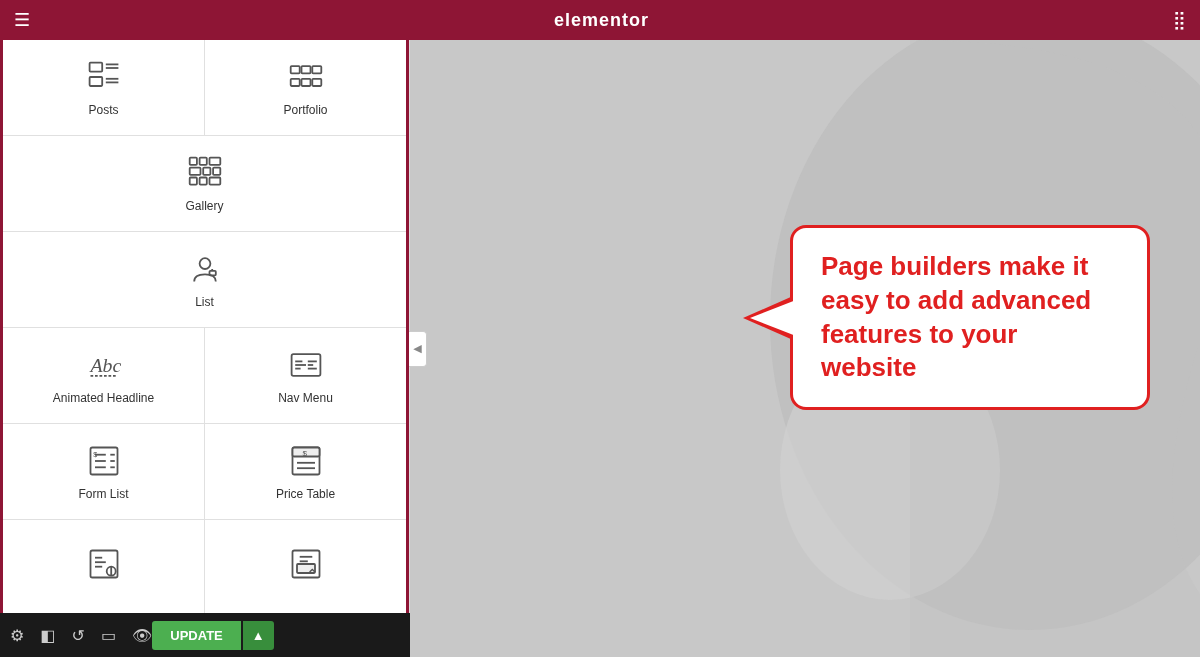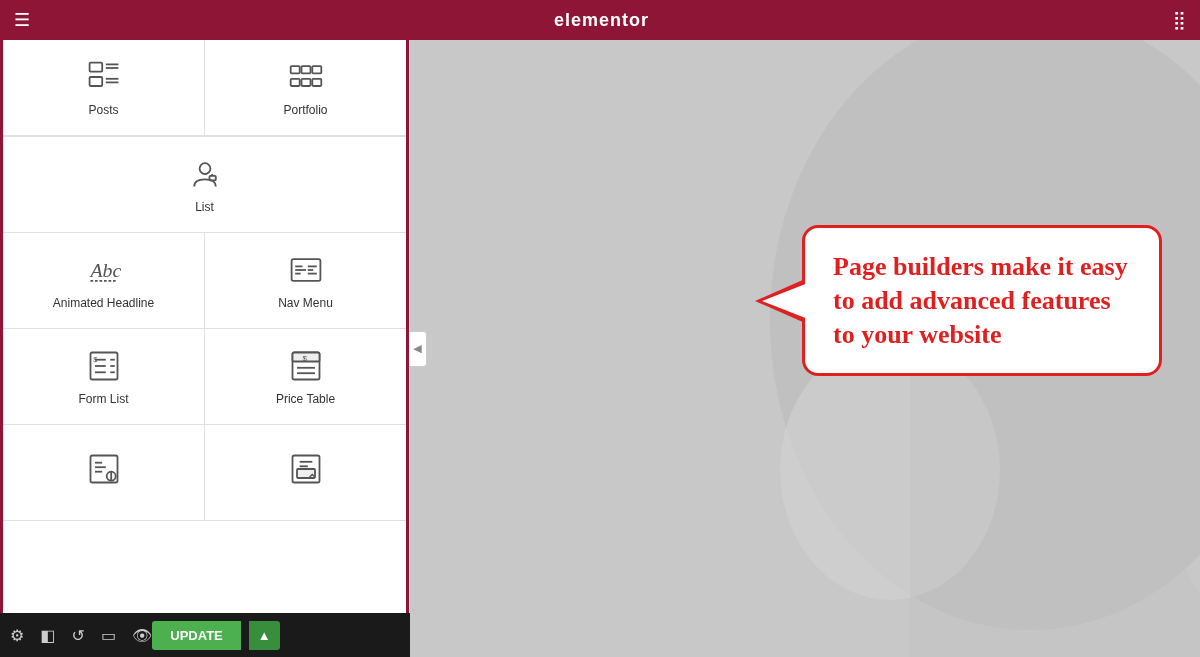--- a/index.html
+++ b/index.html
@@ -124,33 +124,32 @@
       position: absolute;
       right: 0;
       top: 0;
       width: 100%;
       height: 100%;
     }
 
     
     .tooltip-bubble {
       position: absolute;
-      left: 392px;
+      left: 380px;
       top: 30%;
       background: white;
       border: 3px solid #e02020;
       border-radius: 16px;
       padding: 22px 28px;
       max-width: 360px;
       font-size: 26px;
       font-weight: bold;
       color: #e02020;
       line-height: 1.3;
       z-index: 20;
-      font-family: Liberation Serif, serif;
     }
     .tooltip-bubble::before {
       content: '';
       position: absolute;
       left: -50px;
       top: 50%;
       transform: translateY(-50%);
       width: 0;
       height: 0;
       border-top: 22px solid transparent;
@@ -175,21 +174,21 @@
       gap: 16px;
       align-items: center;
     }
     .toolbar-icon {
       color: #ccc;
       font-size: 16px;
       cursor: pointer;
     }
     .toolbar-right {
       display: flex;
-      gap: 8px;
+      gap: 2px;
       align-items: center;
     }
     .update-btn {
       background: #4caf50;
       color: white;
       border: none;
       padding: 7px 18px;
       font-size: 13px;
       font-weight: bold;
       cursor: pointer;
@@ -248,20 +247,34 @@
       <rect x="15" y="8" width="10" height="8" rx="1"></rect>
       <rect x="27" y="8" width="10" height="8" rx="1"></rect>
       <rect x="3" y="22" width="10" height="8" rx="1"></rect>
       <rect x="15" y="22" width="10" height="8" rx="1"></rect>
       <rect x="27" y="22" width="10" height="8" rx="1"></rect>
     </svg></div>
             <div class="widget-label">Portfolio</div>
           </div>
         </div>
         <div class="widget-row">
+          <div class="widget-cell">
+            <div class="svg-icon"><svg viewBox="0 0 40 40" fill="none" stroke="#555" stroke-width="2" xmlns="http://www.w3.org/2000/svg">
+      <rect x="3" y="3" width="8" height="8" rx="1"></rect>
+      <rect x="14" y="3" width="8" height="8" rx="1"></rect>
+      <rect x="25" y="3" width="12" height="8" rx="1"></rect>
+      <rect x="3" y="14" width="12" height="8" rx="1"></rect>
+      <rect x="18" y="14" width="8" height="8" rx="1"></rect>
+      <rect x="29" y="14" width="8" height="8" rx="1"></rect>
+      <rect x="3" y="25" width="8" height="8" rx="1"></rect>
+      <rect x="14" y="25" width="8" height="8" rx="1"></rect>
+      <rect x="25" y="25" width="12" height="8" rx="1"></rect>
+    </svg></div>
+            <div class="widget-label">Gallery</div>
+          </div>
         </div>
         <div class="widget-row">
           <div class="widget-cell">
             <div class="svg-icon"><svg viewBox="0 0 40 40" fill="none" stroke="#555" stroke-width="2" xmlns="http://www.w3.org/2000/svg">
       <circle cx="20" cy="14" r="6"></circle>
       <path d="M8 34 Q8 26 20 26 Q32 26 32 34"></path>
       <rect x="25" y="22" width="7" height="5" rx="1"></rect>
       <line x1="28" y1="22" x2="28" y2="20"></line>
     </svg></div>
             <div class="widget-label">List</div>

